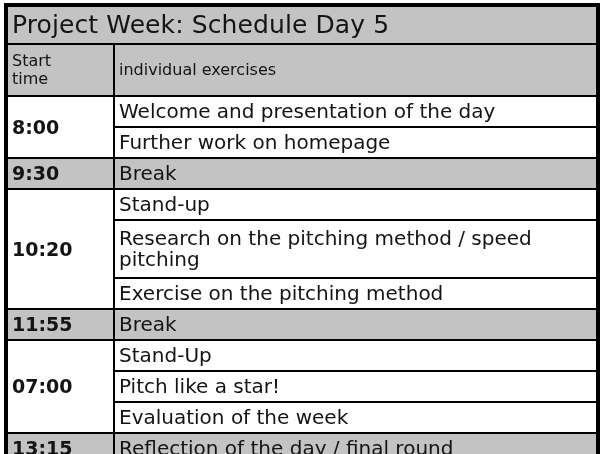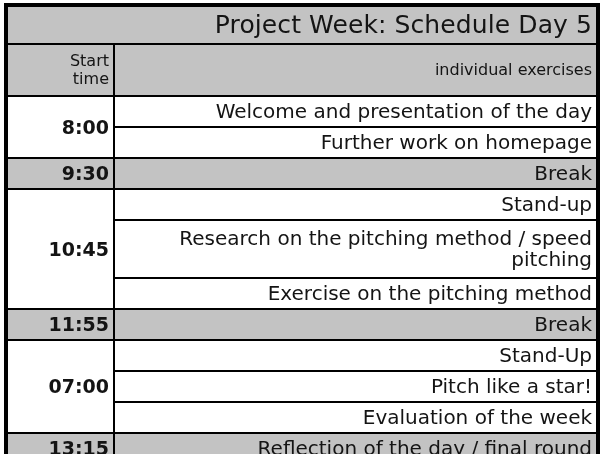--- a/index.html
+++ b/index.html
@@ -28,21 +28,21 @@
     height: 447px;
     border-collapse: collapse;
     table-layout: fixed;
     border: 4px solid #000000;
     background: #ffffff;
   }
 
   table.schedule td {
     border: 2px solid #000000;
     padding: 0 4px;
-    text-align: right;
+    text-align: left;
     vertical-align: middle;
     line-height: 1.06;
     color: #141414;
   }
 
   
   col.col-time { width: 108px; }
   col.col-act  { width: 484px; }
 
   
@@ -125,21 +125,21 @@
       <tr>
         <td class="act-cell r-single">Further work on homepage</td>
       </tr>
 
       <tr>
         <td class="time-cell shaded r-single">9:30</td>
         <td class="act-cell shaded r-single">Break</td>
       </tr>
 
       <tr>
-        <td class="time-cell" rowspan="3">10:45</td>
+        <td class="time-cell" rowspan="3">10:20</td>
         <td class="act-cell r-single">Stand-up</td>
       </tr>
       <tr>
         <td class="act-cell two-line r-double">Research on the pitching method / speed pitching</td>
       </tr>
       <tr>
         <td class="act-cell r-single">Exercise on the pitching method</td>
       </tr>
 
       <tr>

